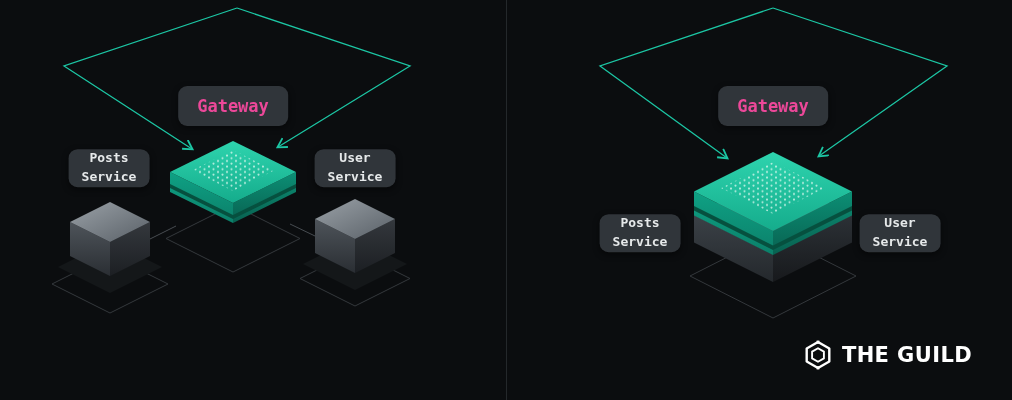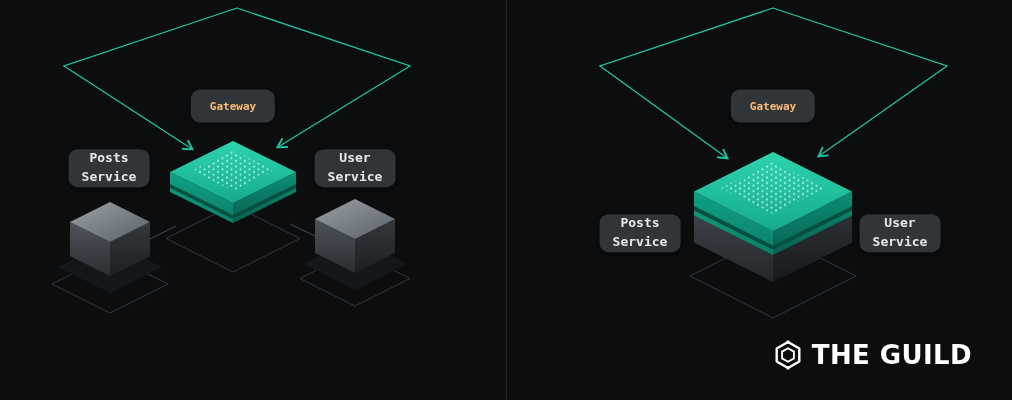--- a/index.html
+++ b/index.html
@@ -27,43 +27,43 @@
     transform:translate(-50%,-50%);
     background:var(--label-bg);
     color:var(--label-text);
     font-family:"DejaVu Sans Mono", monospace;
     font-weight:bold;
     text-align:center;
     border-radius:9px;
     box-shadow:0 2px 6px rgba(0,0,0,0.45);
   }
   .label.gateway{
-    font-size:11px;
+    font-size:17px;
     padding:10px 19px;
-    color:#fdba74;
+    color:#ec4899;
   }
   .label.service{
     font-size:13px;
     padding:0 13px;
     line-height:1.45;
     white-space:pre-line;
   }
   .divider{
     position:absolute;
     left:506px;top:0;bottom:0;width:1px;
     background:var(--divider);
   }
   .logo{
     position:absolute;
     right:40px;bottom:30px;
     display:flex;align-items:center;gap:9px;
   }
   .logo-text{
     color:#ffffff;
-    font-size:26px;
+    font-size:21px;
     font-weight:bold;
     letter-spacing:0.4px;
   }
 </style>
 </head>
 <body>
 
 <div class="canvas">
 
   <svg class="art" width="1012" height="400" viewBox="0 0 1012 400" xmlns="http://www.w3.org/2000/svg">

